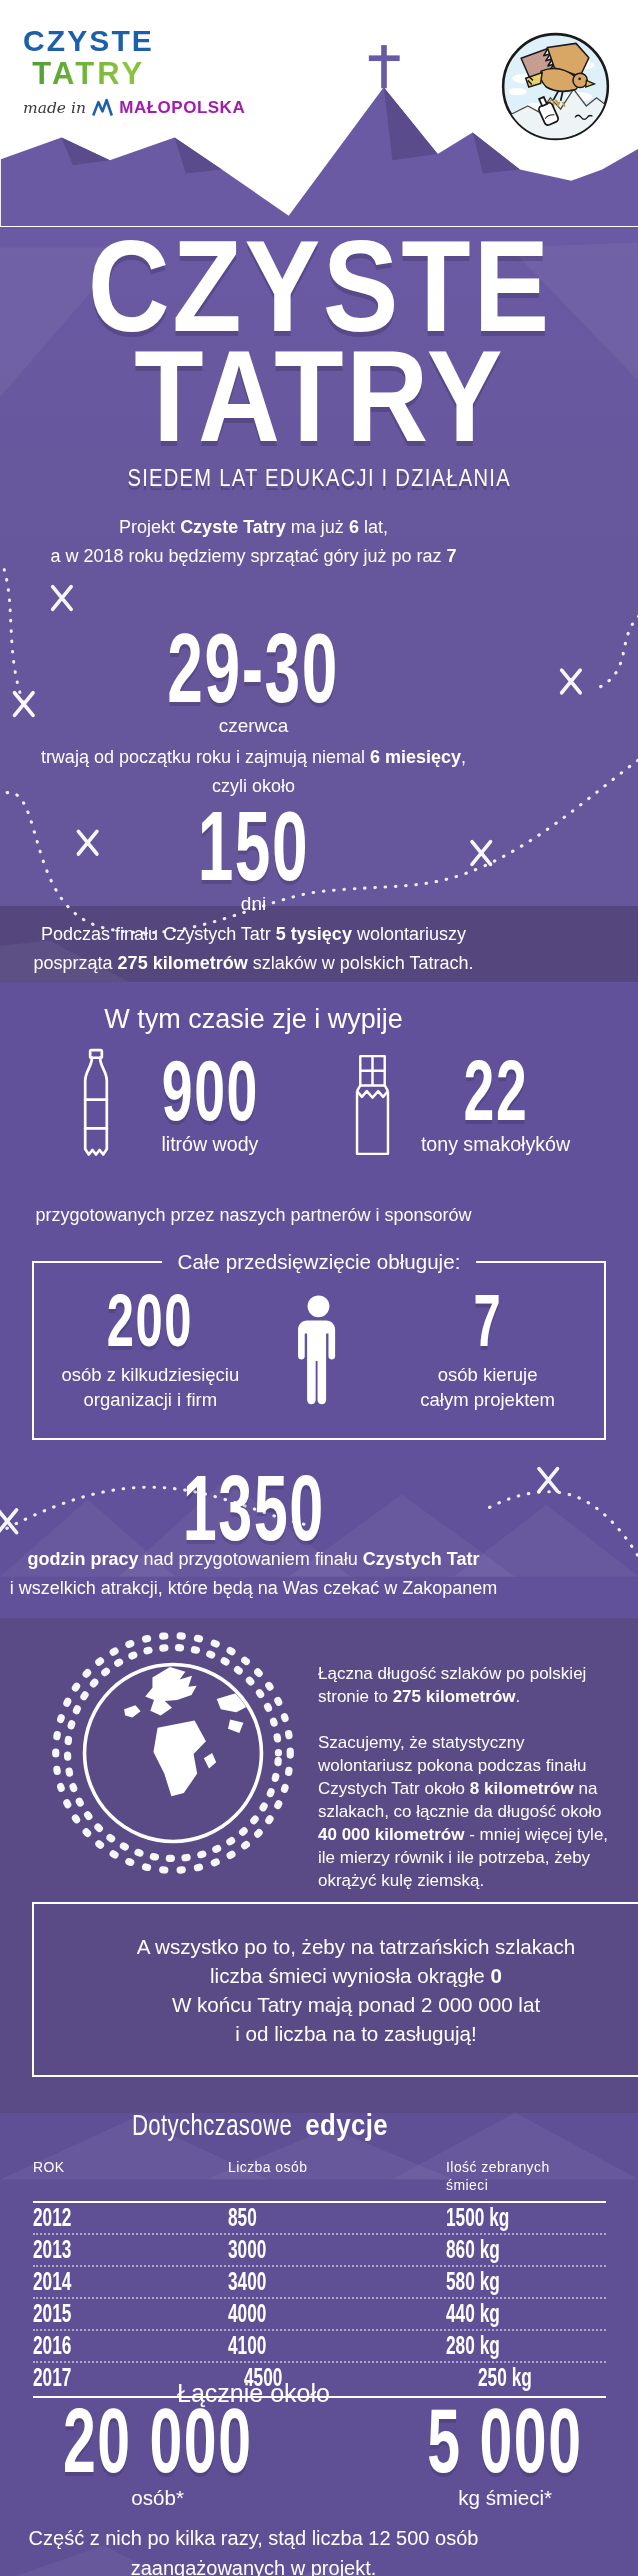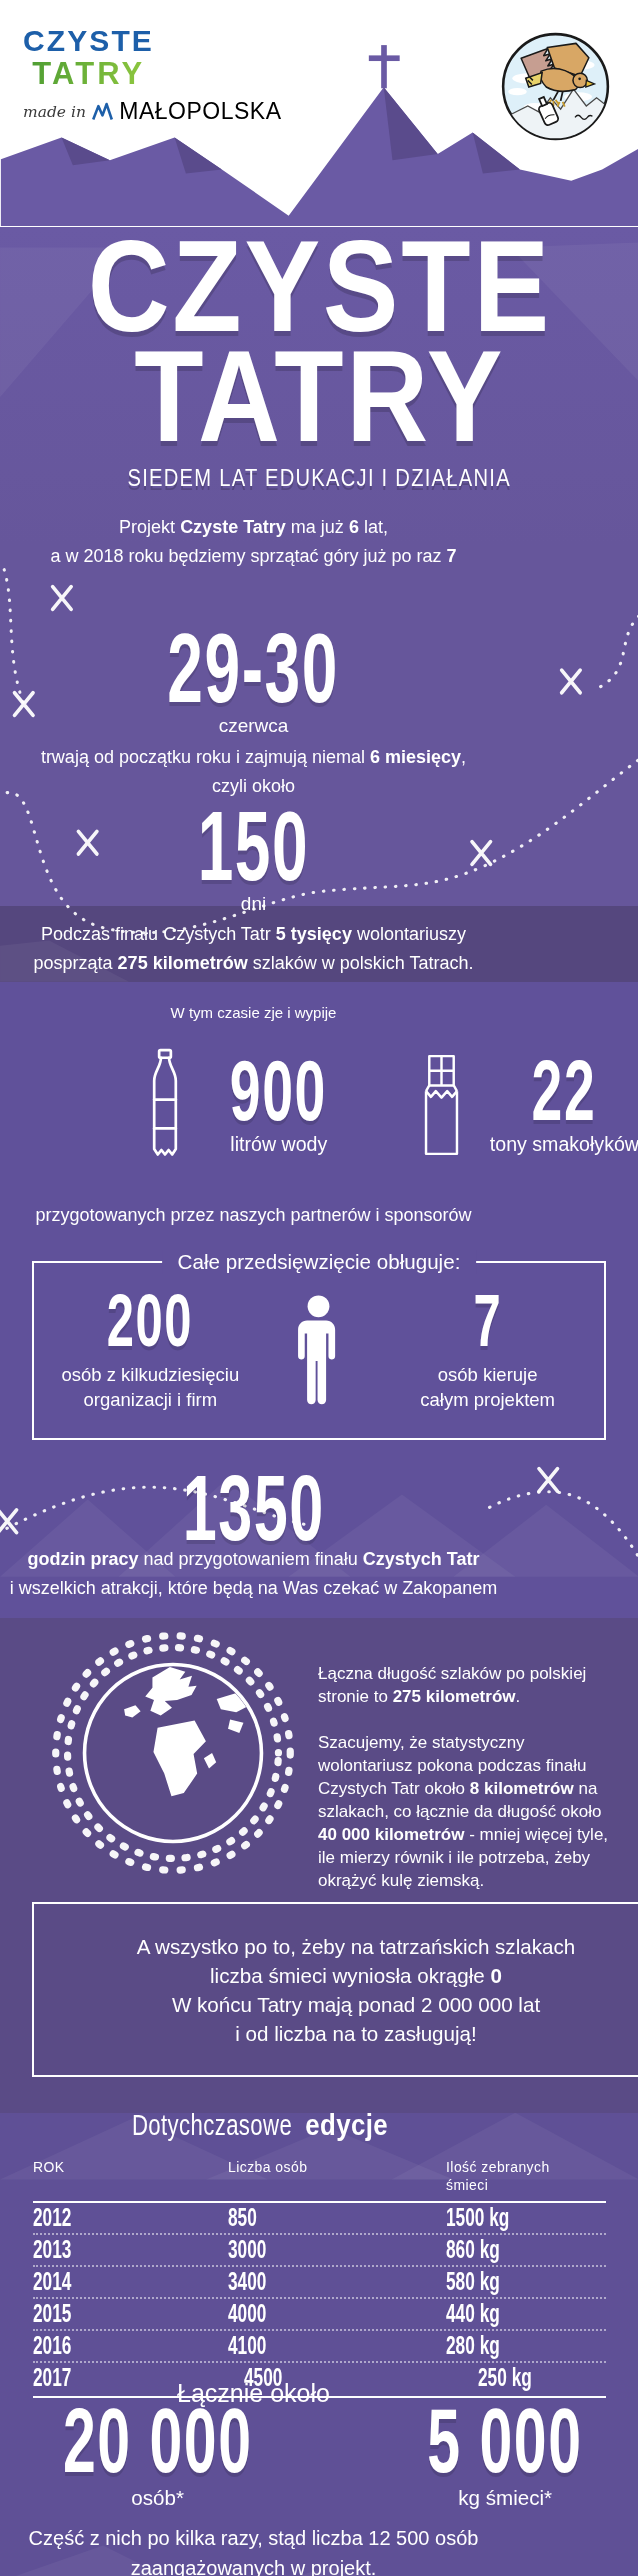--- a/index.html
+++ b/index.html
@@ -20,41 +20,41 @@
 
   
   .brand{position:absolute;left:23px;top:25px;}
   .brand-czyste{font-size:30px;font-weight:bold;color:#1d5fa9;letter-spacing:2.1px;line-height:32px;}
   .brand-tatry{font-size:31px;font-weight:bold;letter-spacing:3.1px;line-height:33px;margin-left:9.3px;
     color:#6aaf3a;background:linear-gradient(100deg,#4f9e33,#8dc63f 45%,#5aa832 70%,#8dc63f);
     -webkit-background-clip:text;background-clip:text;-webkit-text-fill-color:transparent;}
   .madein-row{display:flex;align-items:center;gap:5.2px;margin-top:8.2px;}
   .madein-script{font-family:"DejaVu Serif","Liberation Serif",serif;font-style:italic;
     font-size:15.5px;color:#3a3a3a;}
-  .malopolska-word{font-size:23px;color:#000000;letter-spacing:0.5px;font-weight:normal;}
+  .malopolska-word{font-size:17px;color:#a21caf;letter-spacing:0.5px;font-weight:bold;}
 
   
   .hero{position:absolute;left:0;top:231px;width:639px;text-align:center;}
   .hero-line{display:block;height:110px;line-height:110px;}
   .hero-line span{display:inline-block;font-size:129px;font-weight:bold;letter-spacing:3.1px;
     transform:scale(.88,1);text-shadow:0 5.2px 0 rgba(0,0,0,.16);}
   .hero-sub{margin-top:13.4px;}
   .hero-sub span{display:inline-block;font-size:24px;letter-spacing:1.5px;transform:scale(.84,1);
     text-shadow:0 4.1px 0 rgba(0,0,0,.18);}
 
   
   .center{width:507px;text-align:center;}
   .body-txt{font-size:18px;line-height:29px;font-weight:normal;}
   b{font-weight:bold;}
   .big-num{display:inline-block;font-weight:bold;font-size:89px;line-height:77px;
     transform:scale(.72,1.1);letter-spacing:2.1px;text-shadow:0 3.6px 0 rgba(0,0,0,.13);}
   .num-caption{font-size:19px;margin-top:8.2px;}
 
   
-  .stat-row{position:absolute;top:1038px;left:0;width:639px;display:flex;justify-content:flex-end;gap:67px;}
+  .stat-row{position:absolute;top:1038px;left:0;width:639px;display:flex;justify-content:center;gap:67px;}
   .stat{display:flex;align-items:center;gap:19.6px;}
   .stat-text{text-align:center;}
   .stat-text .big-num{font-size:77px;line-height:72px;}
   .stat-label{font-size:19.6px;margin-top:7.2px;}
 
   
   .crew-box{position:absolute;left:32px;top:1261px;width:570px;height:175px;
     border:2.6px solid #ffffff;}
   .crew-title{position:absolute;top:-13.4px;left:50%;transform:translateX(-50%);
     background:#60519a;padding:0 15.5px;white-space:nowrap;font-size:20.6px;}
@@ -217,21 +217,21 @@
   <div class="abs center" style="top:808px;">
     <div><span class="big-num">150</span></div>
     <div class="num-caption">dni</div>
   </div>
 
   <div class="abs center body-txt" style="top:920px;">
     <div><span>Podczas finału Czystych Tatr </span><b>5 tysięcy</b><span> wolontariuszy</span></div>
     <div><span>posprząta </span><b>275 kilometrów</b><span> szlaków w polskich Tatrach.</span></div>
   </div>
 
-  <div class="abs center" style="top:1004px;font-size:15px;">W tym czasie zje i wypije</div>
+  <div class="abs center" style="top:1004px;font-size:27px;">W tym czasie zje i wypije</div>
 
   <div class="stat-row">
     <div class="stat">
       <svg width="54" height="134" viewBox="0 0 120 260">
         <g stroke="#ffffff" stroke-width="6" fill="none" stroke-linejoin="round" stroke-linecap="round">
           <rect x="47" y="8" width="26" height="17" rx="3"></rect>
           <path d="M51,25 C51,44 36,56 36,76 L36,228 L44,240 L52,230 L60,240 L68,230 L76,240 L84,228 L84,76 C84,56 69,44 69,25"></path>
           <path d="M36,118 H84"></path>
           <path d="M36,182 H84"></path>
         </g>

